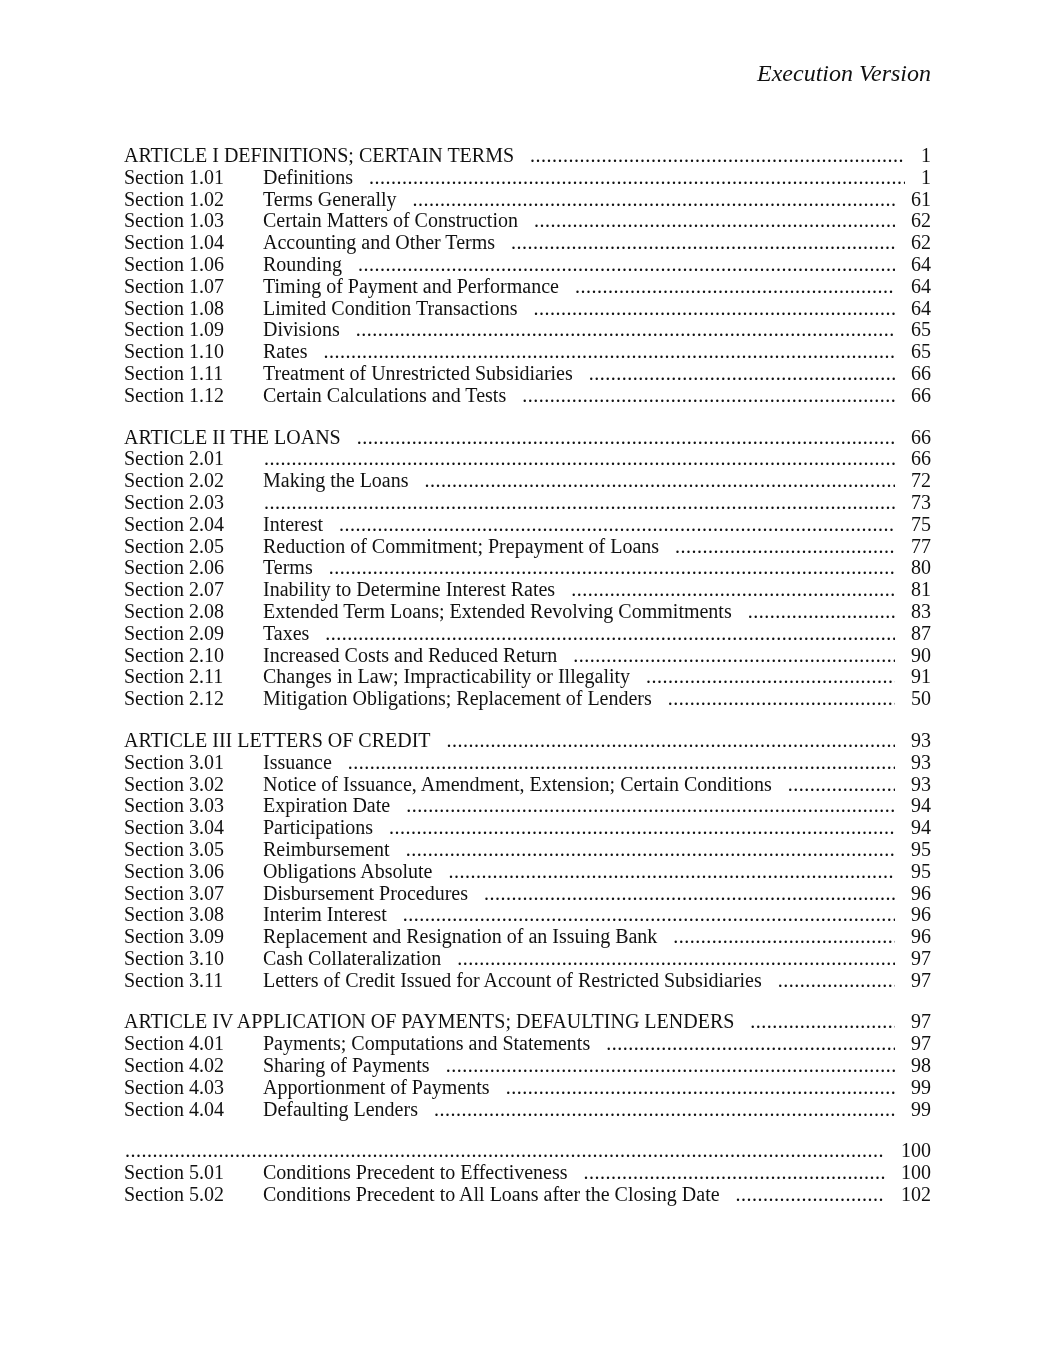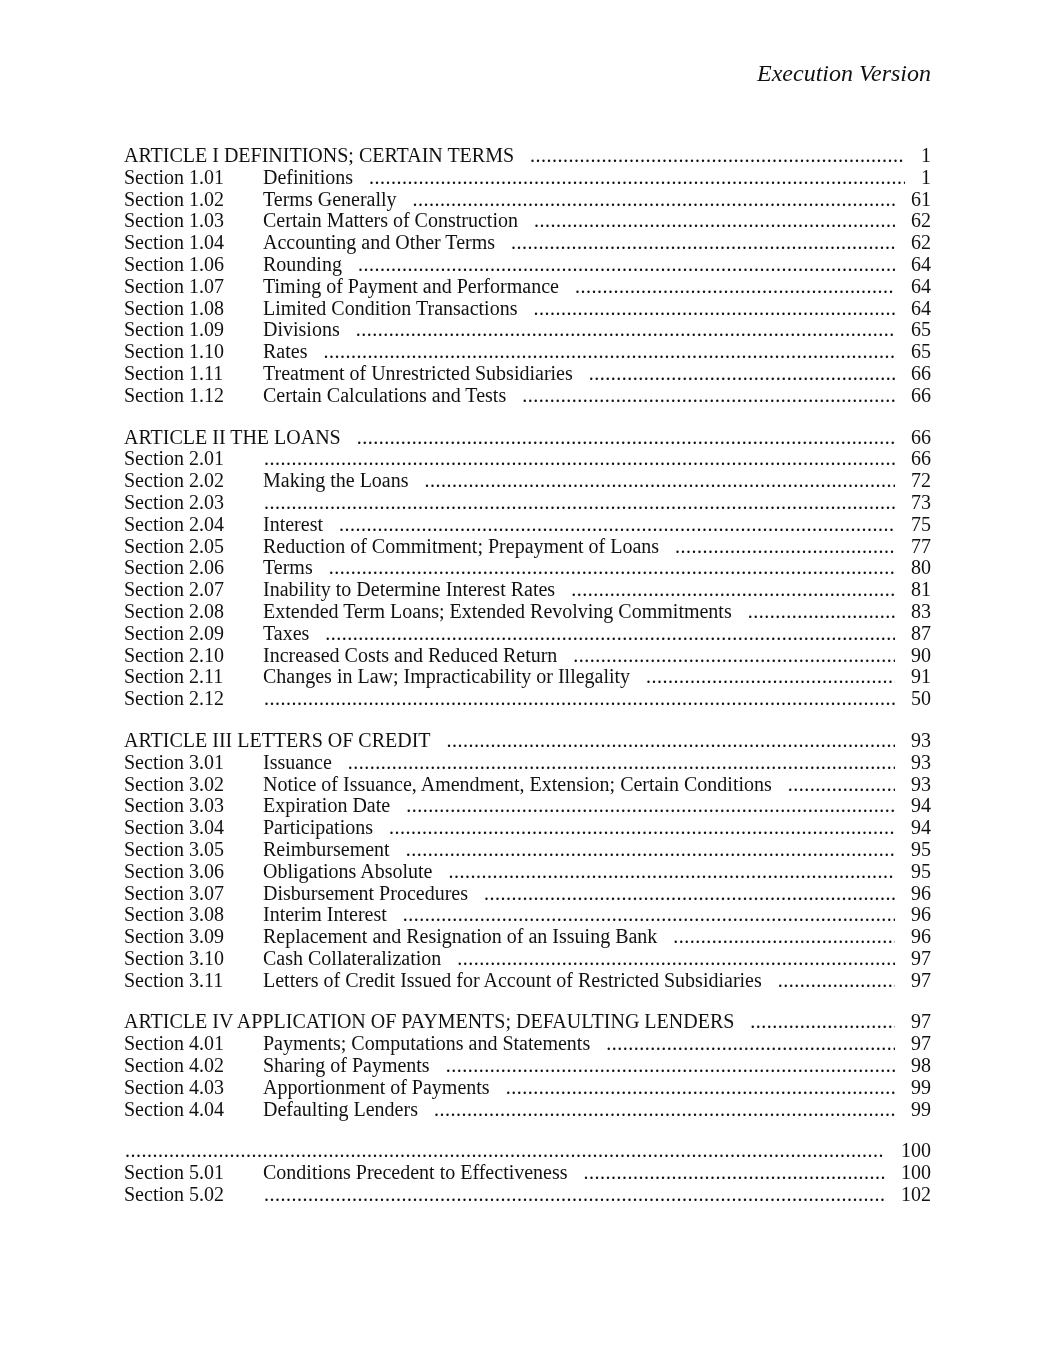--- a/index.html
+++ b/index.html
@@ -178,20 +178,21 @@
         <span class="page">90</span>
       </div>
     <div class="row">
         <span class="sec-num">Section 2.11</span>
         <span class="title">Changes in Law; Impracticability or Illegality</span>
         <span class="leader"></span>
         <span class="page">91</span>
       </div>
     <div class="row">
         <span class="sec-num">Section 2.12</span>
+        <span class="title">Mitigation Obligations; Replacement of Lenders</span>
         <span class="leader"></span>
         <span class="page">50</span>
       </div>
   </div>
 
   <div class="article">
     <div class="row">
       <span class="title">ARTICLE III LETTERS OF CREDIT</span>
       <span class="leader"></span>
       <span class="page">93</span>
@@ -302,18 +303,19 @@
       <span class="page">100</span>
     </div>
     <div class="row">
         <span class="sec-num">Section 5.01</span>
         <span class="title">Conditions Precedent to Effectiveness</span>
         <span class="leader"></span>
         <span class="page">100</span>
       </div>
     <div class="row">
         <span class="sec-num">Section 5.02</span>
+        <span class="title">Conditions Precedent to All Loans after the Closing Date</span>
         <span class="leader"></span>
         <span class="page">102</span>
       </div>
   </div>
 
 </div>
 
 </body></html>

